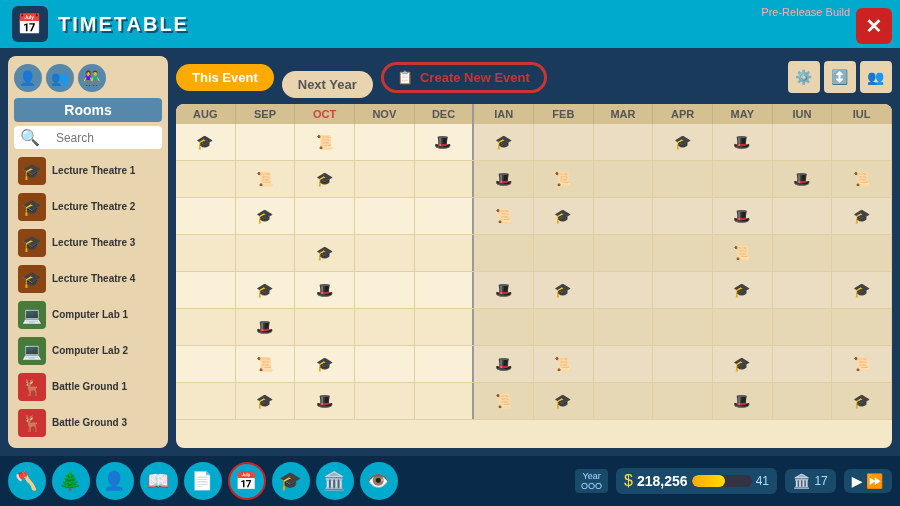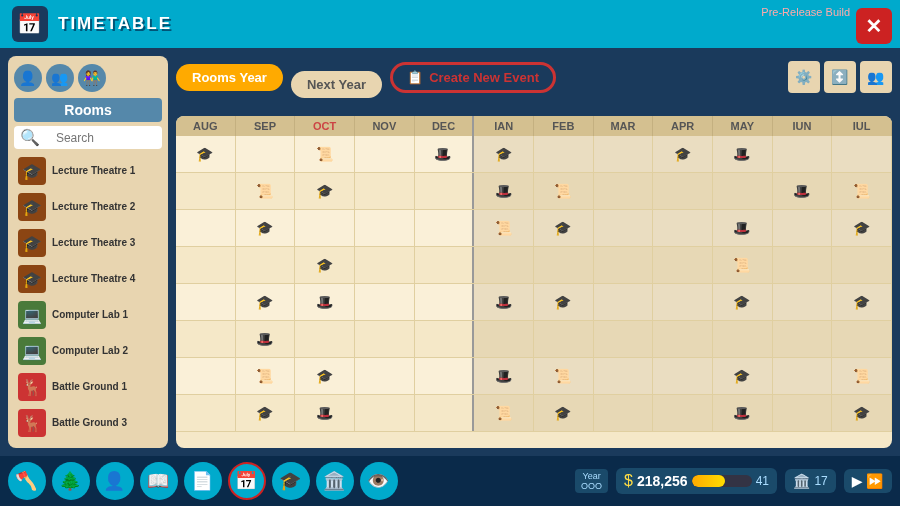--- a/index.html
+++ b/index.html
@@ -25,21 +25,21 @@
       width: 36px;
       height: 36px;
       background: #1a3a5c;
       border-radius: 6px;
       display: flex;
       align-items: center;
       justify-content: center;
       font-size: 20px;
     }
     .title-bar-text {
-      font-size: 17px;
+      font-size: 20px;
       font-weight: 900;
       color: white;
       letter-spacing: 2px;
       text-shadow: 2px 2px 0 #005577;
     }
     .close-btn {
       position: absolute;
       top: 8px;
       right: 8px;
       width: 36px;
@@ -212,21 +212,20 @@
       cursor: pointer;
       font-size: 14px;
     }
 
     
     .timetable-grid {
       flex: 1;
       background: #f5e8c8;
       border-radius: 8px;
       overflow: hidden;
-      margin-top: 12px;
     }
     .grid-header {
       display: grid;
       grid-template-columns: repeat(12, 1fr);
       background: #d4c090;
     }
     .grid-header-cell {
       text-align: center;
       font-size: 11px;
       font-weight: bold;
@@ -356,21 +355,21 @@
         <div class="room-item">
     <div class="room-icon red">🦌</div>
     <span class="room-label">Battle Ground 3</span>
   </div>
       </div>
   </div>
 
   <div class="timetable-area">
 
     <div class="controls-row">
-      <button class="year-btn active">Rooms Year</button>
+      <button class="year-btn active">This Event</button>
       <button class="year-btn inactive">Next Year</button>
       <button class="create-event-btn">
         <span>📋</span>
         <span>Create New Event</span>
       </button>
       <div class="action-btns">
         <div class="action-btn">⚙️</div>
         <div class="action-btn">↕️</div>
         <div class="action-btn">👥</div>
       </div>

